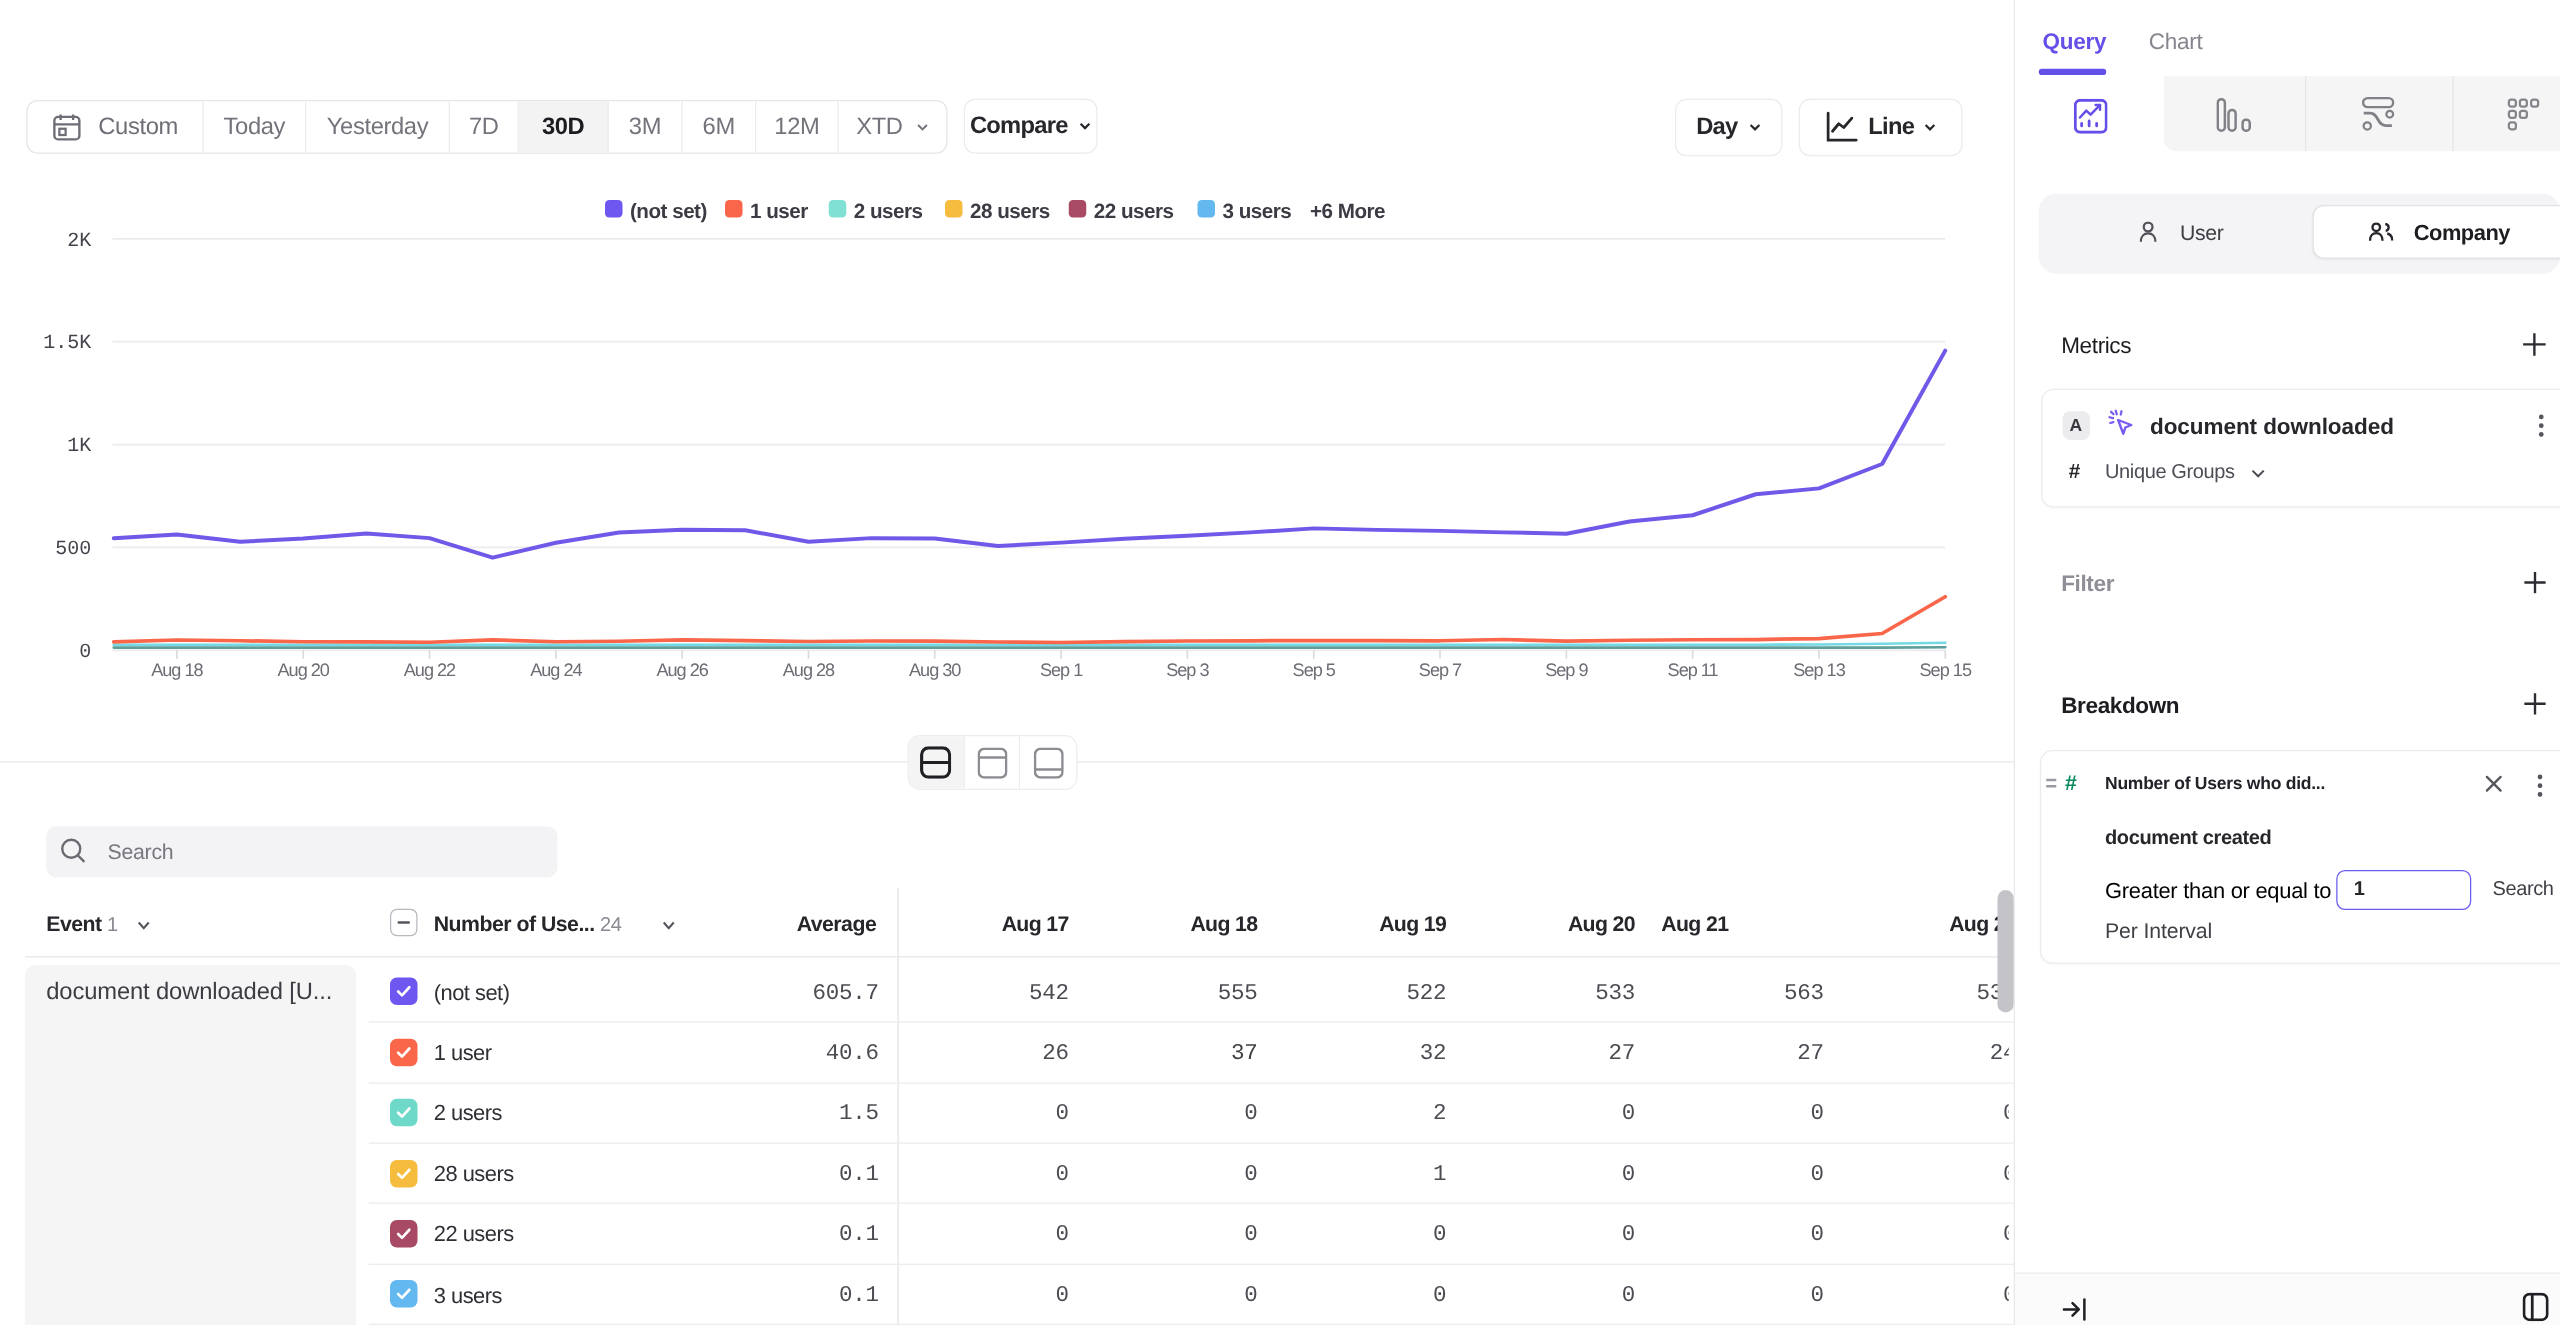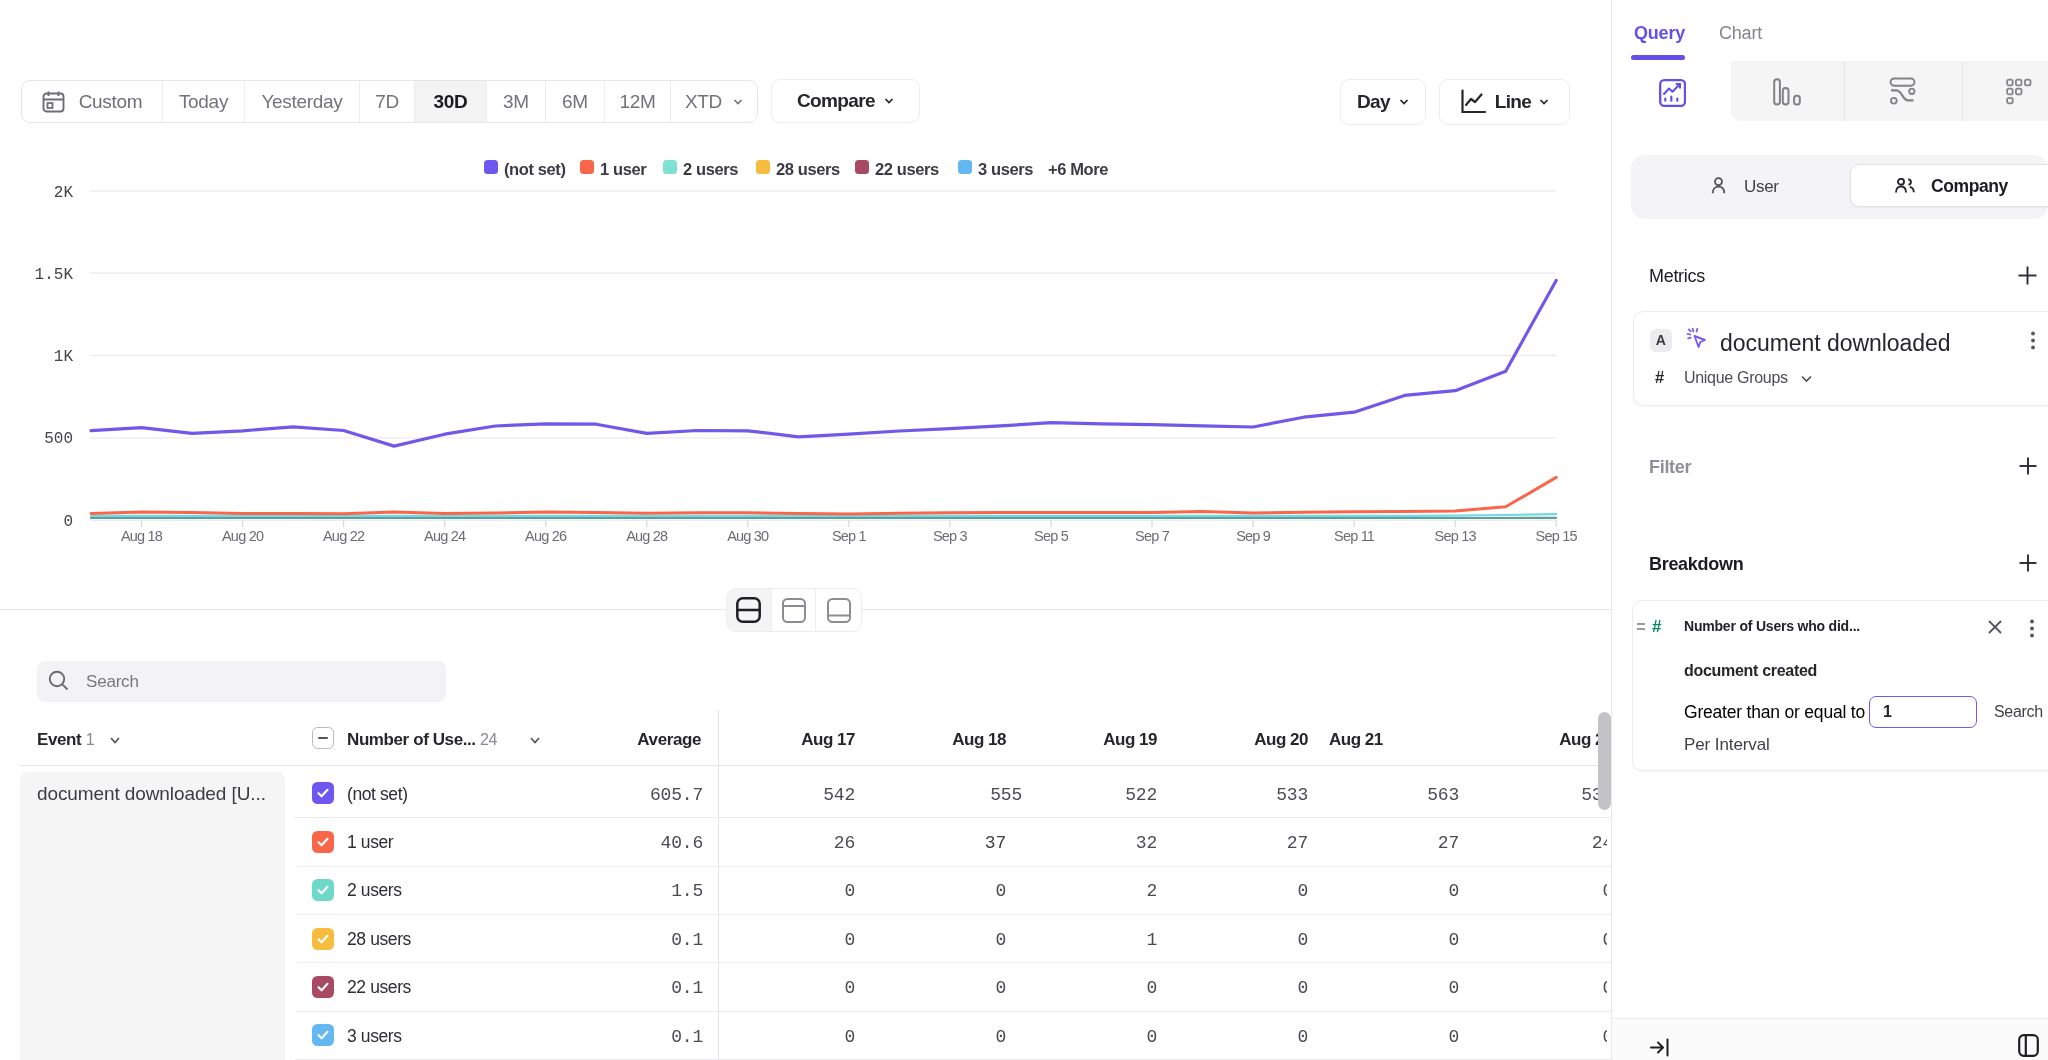--- a/index.html
+++ b/index.html
@@ -26,21 +26,21 @@
  <div class="it" style="width:115px">Yesterday</div>
  <div class="it" style="width:55px">7D</div>
  <div class="it" style="width:72px;background:#f3f3f4;color:#1b1b20;font-weight:700">30D</div>
  <div class="it" style="width:59px">3M</div>
  <div class="it" style="width:59px">6M</div>
  <div class="it" style="width:66px">12M</div>
  <div class="it" style="width:86px;gap:11px">XTD <svg class="chev" viewBox="0 0 10 10" fill="none" stroke="#73737b" stroke-width="1.6">
         <path d="M1.5 3 L5 6.5 L8.5 3"></path>
       </svg></div>
 </div>
-<div class="btn" style="left:771px;top:79px;width:149px;height:44px;gap:9px">Compare <svg class="chev" viewBox="0 0 10 10" fill="none" stroke="#26262b" stroke-width="1.7">
+<div class="btn" style="left:771px;top:79px;width:107px;height:44px;gap:9px">Compare <svg class="chev" viewBox="0 0 10 10" fill="none" stroke="#26262b" stroke-width="1.7">
       <path d="M1.5 3 L5 6.5 L8.5 3"></path>
     </svg></div>
 <div class="btn" style="left:1340px;top:79px;width:86px;height:46px;gap:9px">Day <svg class="chev" viewBox="0 0 10 10" fill="none" stroke="#26262b" stroke-width="1.7">
       <path d="M1.5 3 L5 6.5 L8.5 3"></path>
     </svg></div>
 <div class="btn" style="left:1439px;top:79px;width:131px;height:46px;gap:8px">
  <svg width="27" height="26" viewBox="0 0 27 26" fill="none" stroke="#26262b" stroke-width="2.2">
       <path d="M2.5 1.5 V23 H25" stroke-linecap="round"></path>
       <path d="M6 16 L11 10 L15 13 L21.5 5.5" stroke-linecap="round" stroke-linejoin="round"></path>
     </svg>
@@ -206,21 +206,21 @@
 <div class="t mono" style="left:573px;top:979px;width:130px;text-align:right;font-size:18px;letter-spacing:-0.2px;color:#4b4b52">0.1</div>
 <div class="a" style="left:312px;top:1024px;width:22px;height:22px;border-radius:5.5px;background:#62b8ef;display:flex;align-items:center;justify-content:center">
       <svg width="14" height="12" viewBox="0 0 14 12" fill="none" stroke="#fff" stroke-width="2.1" stroke-linecap="round" stroke-linejoin="round">
         <path d="M2.5 6.2 L5.6 9.3 L11.5 2.8"></path>
       </svg>
     </div>
 <div class="t" style="left:347px;top:1028px;font-size:17.5px;letter-spacing:-0.4px;color:#2e2e34">3 users</div>
 <div class="t mono" style="left:573px;top:1028px;width:130px;text-align:right;font-size:18px;letter-spacing:-0.2px;color:#4b4b52">0.1</div>
 <div class="a" style="left:719px;top:766px;width:888px;height:294px;overflow:hidden">
 <div class="t mono" style="left:6px;top:20px;width:130px;text-align:right;font-size:18px;letter-spacing:-0.2px;color:#4b4b52">542</div>
-<div class="t mono" style="left:173px;top:20px;width:130px;text-align:right;font-size:18px;letter-spacing:-0.2px;color:#4b4b52">555</div>
+<div class="t mono" style="left:157px;top:20px;width:130px;text-align:right;font-size:18px;letter-spacing:-0.2px;color:#4b4b52">555</div>
 <div class="t mono" style="left:308px;top:20px;width:130px;text-align:right;font-size:18px;letter-spacing:-0.2px;color:#4b4b52">522</div>
 <div class="t mono" style="left:459px;top:20px;width:130px;text-align:right;font-size:18px;letter-spacing:-0.2px;color:#4b4b52">533</div>
 <div class="t mono" style="left:610px;top:20px;width:130px;text-align:right;font-size:18px;letter-spacing:-0.2px;color:#4b4b52">563</div>
 <div class="t mono" style="left:764px;top:20px;width:130px;text-align:right;font-size:18px;letter-spacing:-0.2px;color:#4b4b52">533</div>
 <div class="t mono" style="left:6px;top:68px;width:130px;text-align:right;font-size:18px;letter-spacing:-0.2px;color:#4b4b52">26</div>
 <div class="t mono" style="left:157px;top:68px;width:130px;text-align:right;font-size:18px;letter-spacing:-0.2px;color:#404040">37</div>
 <div class="t mono" style="left:308px;top:68px;width:130px;text-align:right;font-size:18px;letter-spacing:-0.2px;color:#4b4b52">32</div>
 <div class="t mono" style="left:459px;top:68px;width:130px;text-align:right;font-size:18px;letter-spacing:-0.2px;color:#4b4b52">27</div>
 <div class="t mono" style="left:610px;top:68px;width:130px;text-align:right;font-size:18px;letter-spacing:-0.2px;color:#4b4b52">27</div>
 <div class="t mono" style="left:764px;top:68px;width:130px;text-align:right;font-size:18px;letter-spacing:-0.2px;color:#4b4b52">24</div>
@@ -308,21 +308,21 @@
 <div class="a" style="left:1633px;top:311px;width:431px;height:95px;border:1px solid #ececef;border-radius:10px;background:#fff;box-shadow:0 1px 2px rgba(20,20,40,.04)"></div>
 <div class="a" style="left:1650px;top:329px;width:21.5px;height:22.5px;border-radius:6px;background:#ececee;display:flex;align-items:center;justify-content:center;font-size:14px;font-weight:700;color:#37373d">A</div>
 <svg class="a" style="left:1686px;top:327px" width="23" height="23" viewBox="0 0 23 23" fill="none" stroke="#7a5cf0">
 <path d="M8.5 9 L19 13 L14.3 15 L12.6 20 Z" stroke-width="1.9" stroke-linejoin="round"></path>
 <line x1="6.6" y1="1.6" x2="7.4" y2="4.4" stroke-width="1.8" stroke-linecap="round"></line>
 <line x1="1.6" y1="6.8" x2="4.4" y2="7.5" stroke-width="1.8" stroke-linecap="round"></line>
 <line x1="2.8" y1="2.4" x2="4.8" y2="4.4" stroke-width="1.8" stroke-linecap="round"></line>
 <line x1="11.2" y1="2" x2="10.6" y2="4.6" stroke-width="1.8" stroke-linecap="round"></line>
 <line x1="2.2" y1="11.4" x2="4.7" y2="10.7" stroke-width="1.8" stroke-linecap="round"></line>
     </svg>
-<div class="t" style="left:1720px;top:332px;font-size:23px;font-weight:400;letter-spacing:-0.05px;color:#26262b">document downloaded</div>
+<div class="t" style="left:1720px;top:332px;font-size:18px;font-weight:700;letter-spacing:-0.05px;color:#26262b">document downloaded</div>
 <svg class="a" style="left:2029px;top:331px" width="8" height="20" viewBox="0 0 8 20" fill="#55555c">
       <circle cx="4" cy="2.5" r="1.9"></circle>
       <circle cx="4" cy="9.5" r="1.9"></circle>
       <circle cx="4" cy="16.5" r="1.9"></circle>
     </svg>
 <div class="t" style="left:1655px;top:369px;font-size:16.5px;font-weight:700;color:#26262b">#</div>
 <div class="t" style="left:1684px;top:370px;font-size:16px;letter-spacing:-0.3px;color:#4c4c54">Unique Groups</div>
 <svg class="a" style="left:1800px;top:374px" width="13" height="10" viewBox="0 0 13 10" fill="none" stroke="#4c4c54" stroke-width="1.6">
       <path d="M2 2.5 L6.5 7 L11 2.5"></path>
     </svg>

